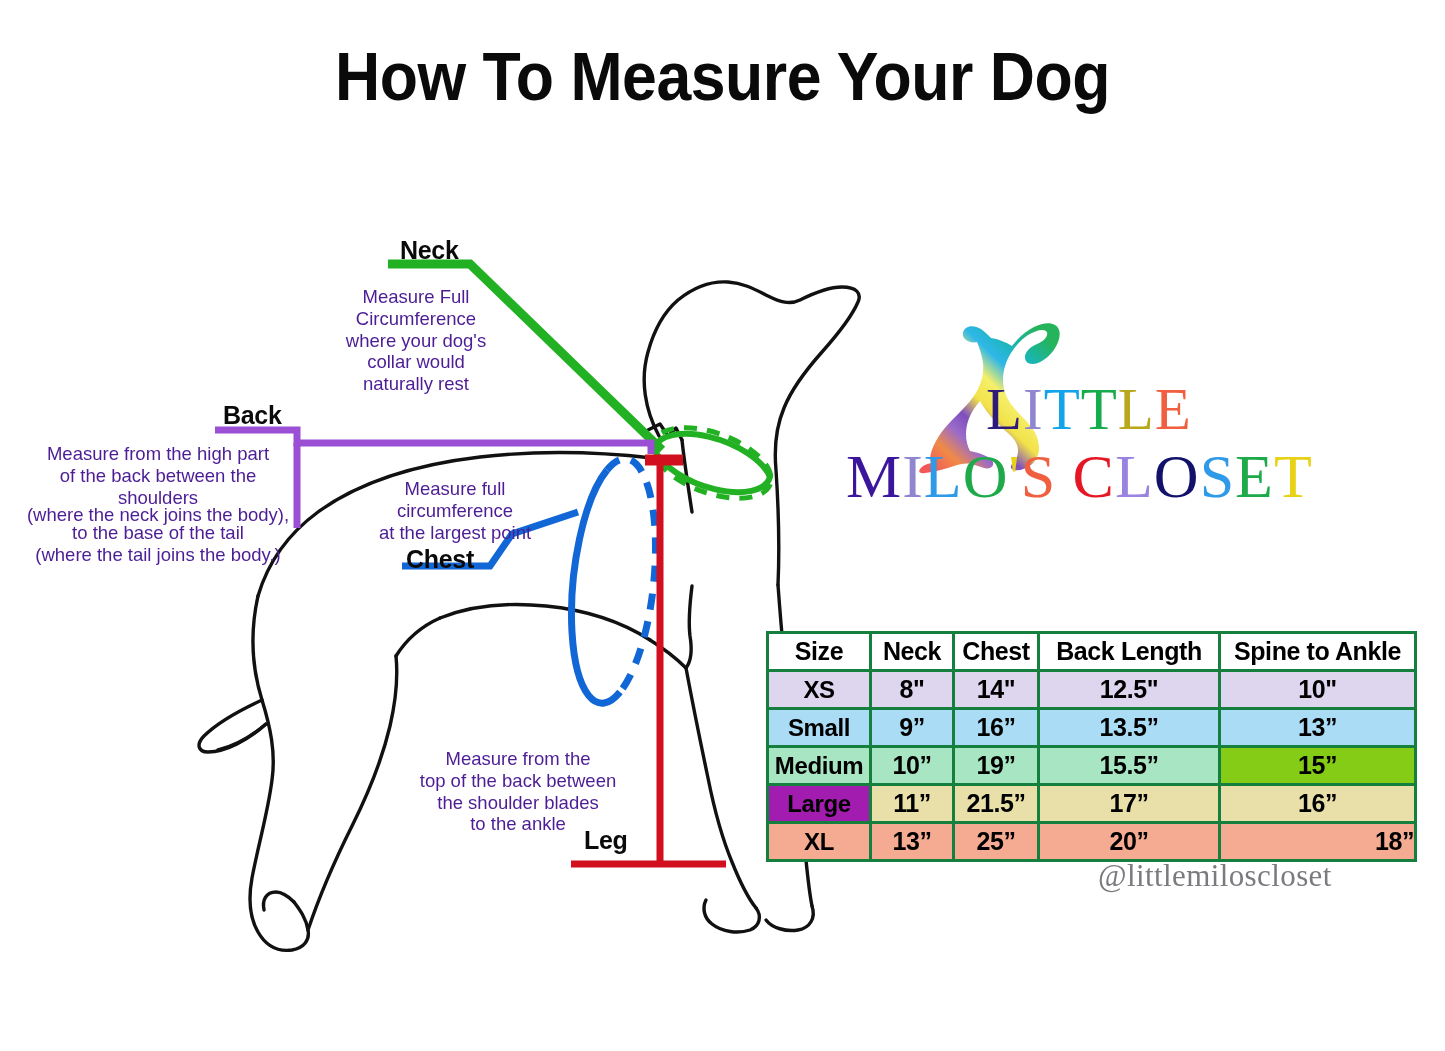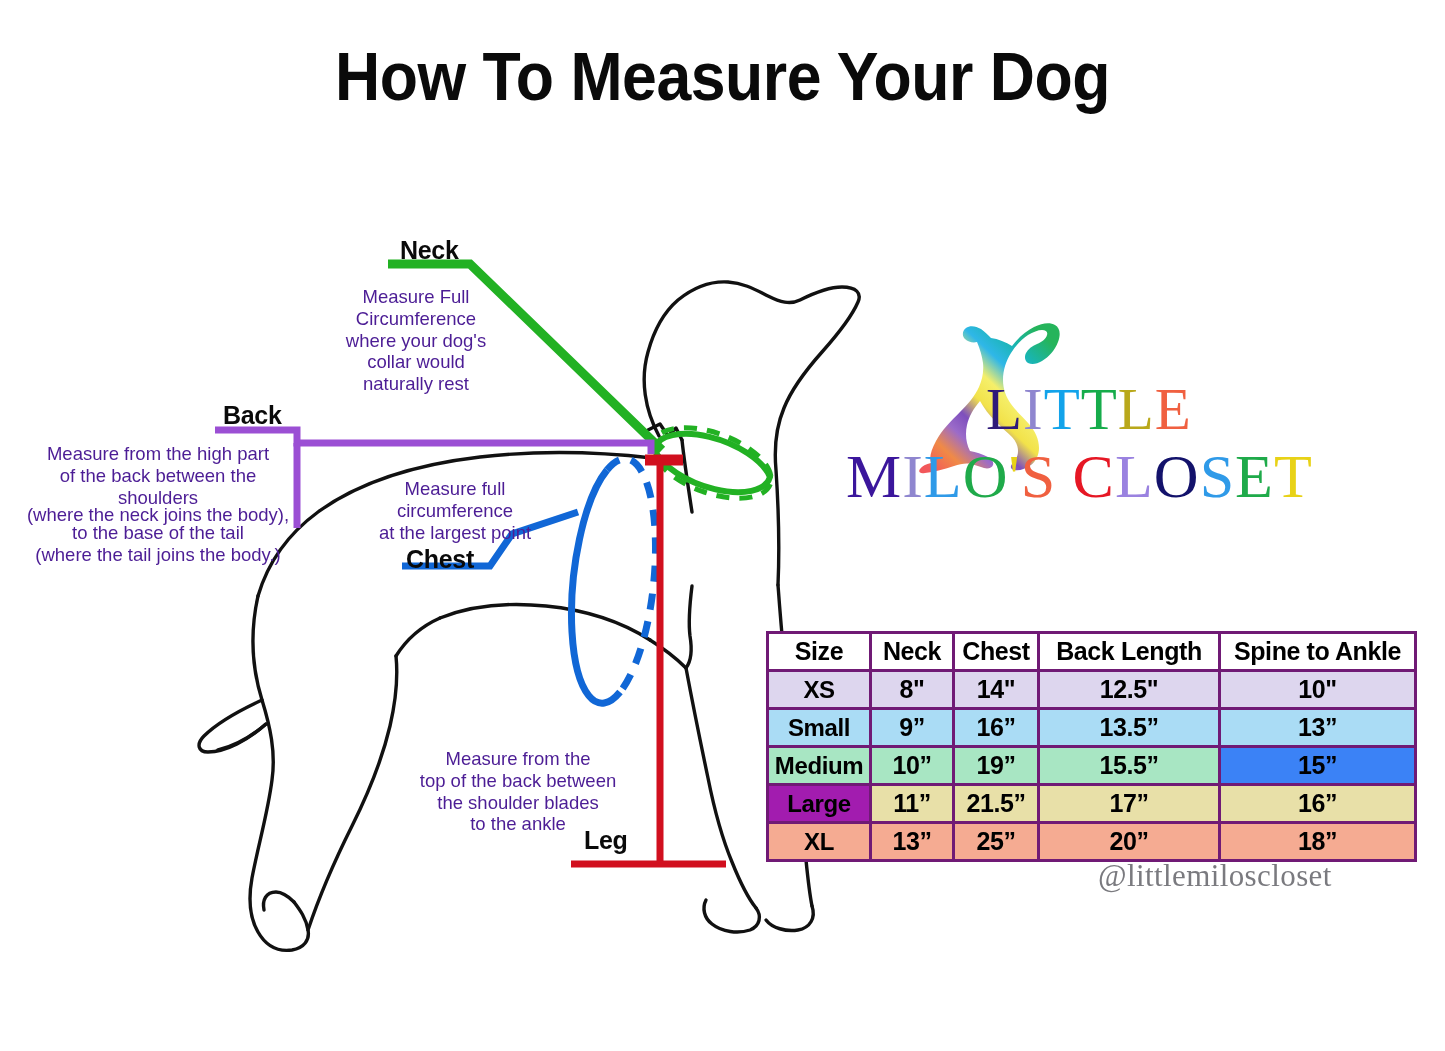--- a/index.html
+++ b/index.html
@@ -121,21 +121,21 @@
   }
   table.size-table {
     border-collapse: collapse;
     width: 648px;
     table-layout: fixed;
     background: #fff;
     border: 3px solid #000;
   }
   table.size-table th,
   table.size-table td {
-    border: 3px solid #701a75;
+    border: 3px solid #15803d;
     text-align: center;
     font-family: "Liberation Sans", sans-serif;
     font-weight: bold;
     color: #000;
     padding: 0;
     height: 35px;
     font-size: 25px;
     letter-spacing: -0.4px;
     white-space: nowrap;
     overflow: hidden;
@@ -384,33 +384,33 @@
             <td style="background: rgb(170, 220, 245);">9”</td>
             <td style="background: rgb(170, 220, 245);">16”</td>
             <td style="background: rgb(170, 220, 245);">13.5”</td>
             <td style="background: rgb(170, 220, 245);">13”</td>
           </tr>
           <tr>
             <td class="sizecell" style="background: rgb(168, 230, 195);">Medium</td>
             <td style="background: rgb(168, 230, 195);">10”</td>
             <td style="background: rgb(168, 230, 195);">19”</td>
             <td style="background: rgb(168, 230, 195);">15.5”</td>
-            <td style="background: #3b82f6;">15”</td>
+            <td style="background: #84cc16;">15”</td>
           </tr>
           <tr>
             <td class="sizecell" style="background: #a21caf;">Large</td>
             <td style="background: rgb(232, 224, 168);">11”</td>
             <td style="background: rgb(232, 224, 168);">21.5”</td>
             <td style="background: rgb(232, 224, 168);">17”</td>
             <td style="background: rgb(232, 224, 168);">16”</td>
           </tr>
           <tr>
             <td class="sizecell" style="background: rgb(245, 171, 146);">XL</td>
             <td style="background: rgb(245, 171, 146);">13”</td>
             <td style="background: rgb(245, 171, 146);">25”</td>
             <td style="background: rgb(245, 171, 146);">20”</td>
-            <td style="background: rgb(245, 171, 146);">18”</td>
+            <td style="background: rgb(245, 171, 146); text-align: right;">18”</td>
           </tr>
         </tbody>
     </table>
   </div>
 
 </div>
 
 </body></html>

